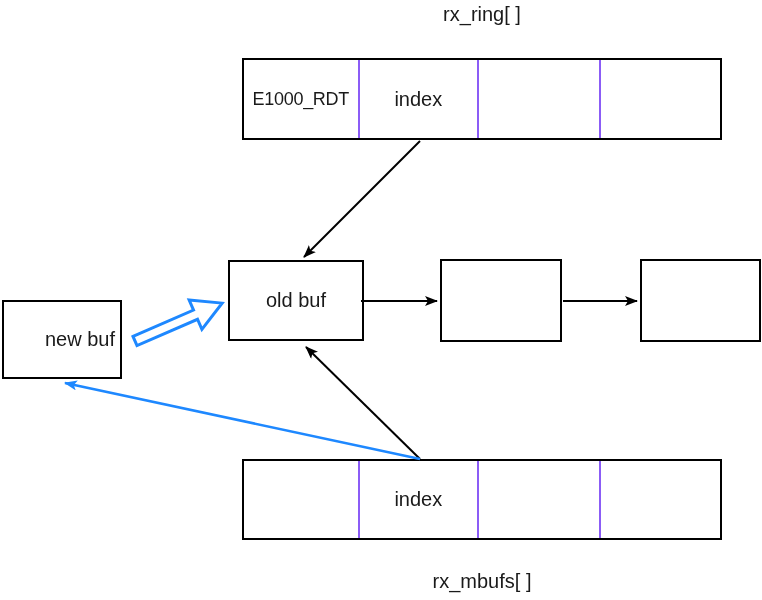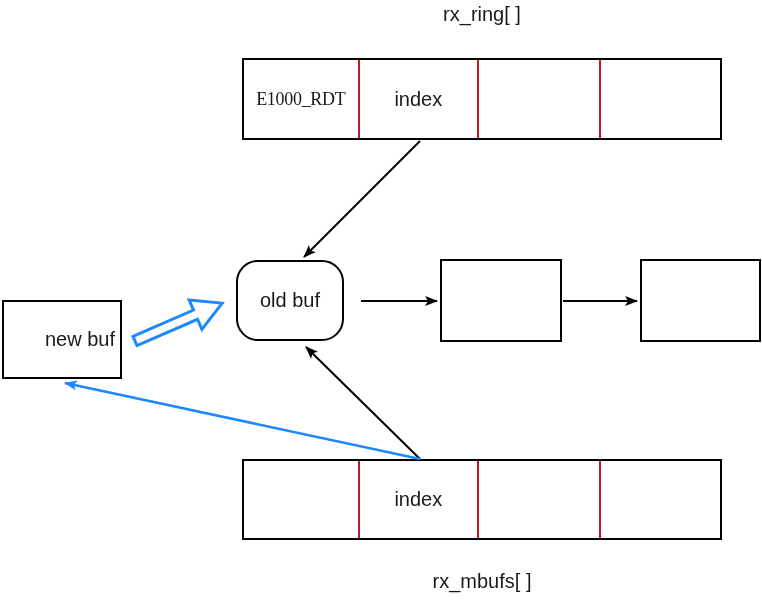--- a/index.html
+++ b/index.html
@@ -41,37 +41,37 @@
   .row-bottom { top: 459px; height: 81px; }
 
   .cell {
     display: flex;
     align-items: center;
     justify-content: center;
     box-sizing: border-box;
     font-size: 20px;
     overflow: hidden;
   }
-  .cell + .cell { border-left: 2px solid #b91c1c; }
-  .cell-0 { flex: 116 0 0; font-family: Liberation Serif, serif; }
+  .cell + .cell { border-left: 2px solid #8b5cf6; }
+  .cell-0 { flex: 116 0 0; }
   .cell-1 { flex: 120 0 0; }
   .cell-2 { flex: 122 0 0; }
   .cell-3 { flex: 122 0 0; }
   .cell-small-text { font-size: 18px; letter-spacing: -0.3px; }
 
   .node-box {
     box-sizing: border-box;
     border: 2px solid #000000;
     background: #ffffff;
     display: flex;
     align-items: center;
     justify-content: center;
     font-size: 20px;
   }
-  .old-buf  { left: 236px; top: 260px; width: 108px; height: 81px; border-radius: 22px; }
+  .old-buf  { left: 228px; top: 260px; width: 136px; height: 81px; }
   .chain-2  { left: 440px; top: 259px; width: 122px; height: 83px; }
   .chain-3  { left: 640px; top: 259px; width: 121px; height: 83px; }
   .new-buf  { left: 2px;   top: 300px; width: 120px; height: 79px; padding-left: 36px; }
 
   .arrow-layer {
     left: 0; top: 0;
     width: 762px;
     height: 600px;
     pointer-events: none;
   }

